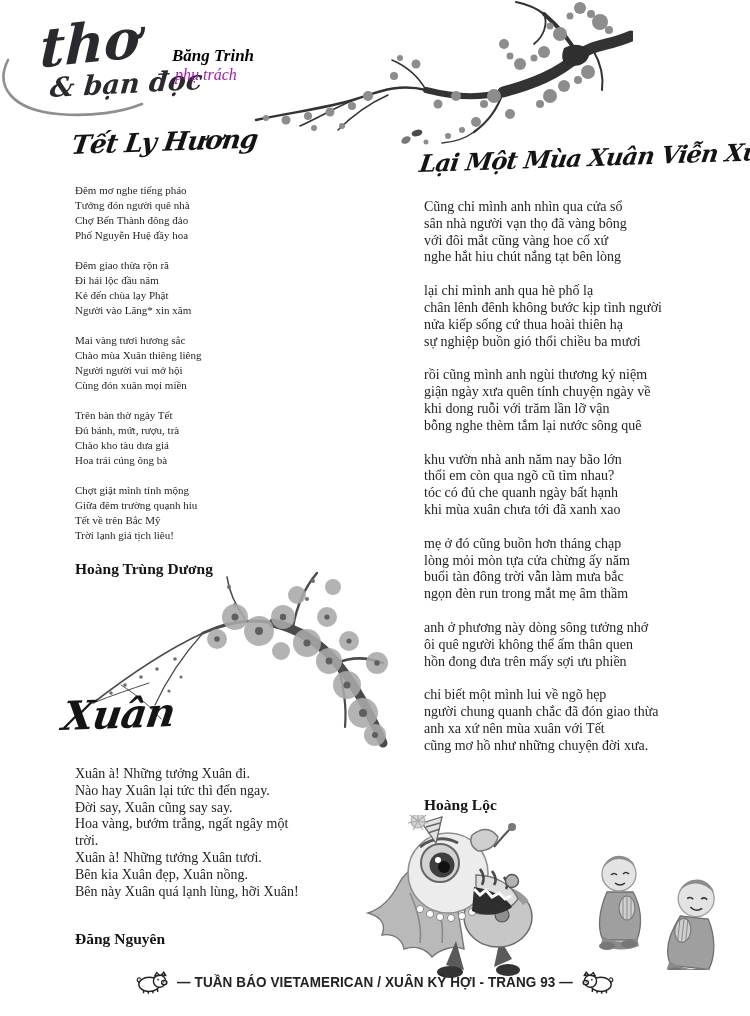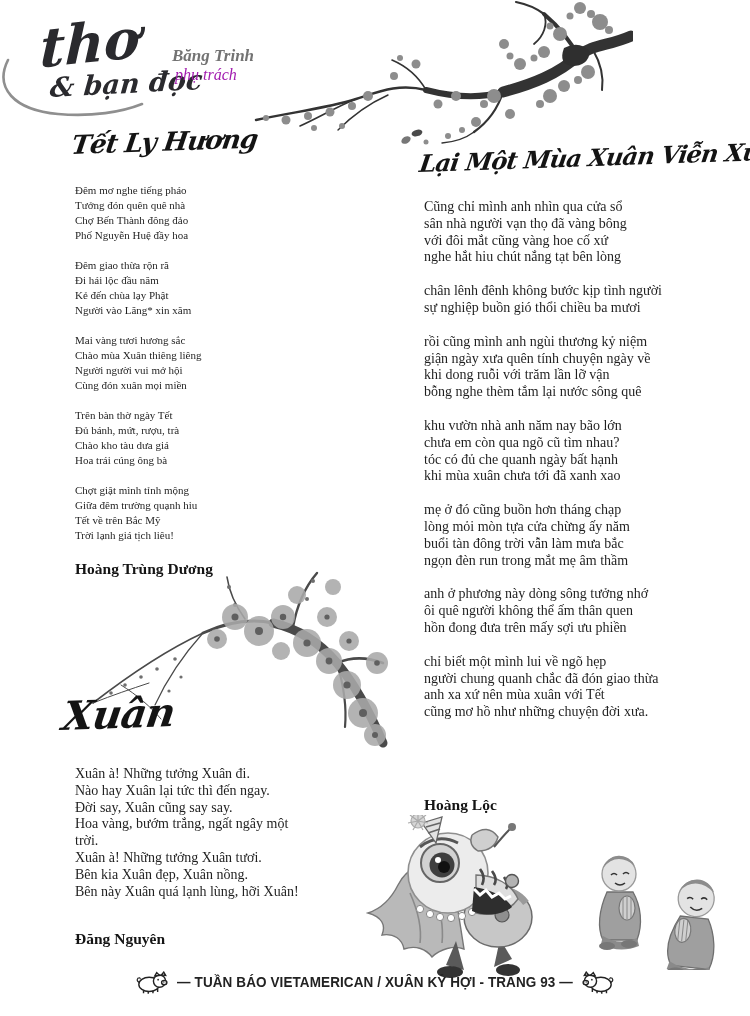--- a/index.html
+++ b/index.html
@@ -4,21 +4,21 @@
 <style>
   html,body{margin:0;padding:0;background:#e9e9e9;}
   .page{position:relative;width:750px;height:1016px;background:#ffffff;overflow:hidden;
         font-family:"Liberation Serif",serif;color:#1f1f1f;}
   .abs{position:absolute;}
   
   .logo-main{font-family:"DejaVu Serif",serif;font-style:italic;font-weight:bold;
              font-size:54px;color:#2a2a2e;transform:rotate(-6deg) skewX(-8deg);line-height:1;}
   .logo-sub{font-family:"DejaVu Serif",serif;font-style:italic;font-weight:bold;
             font-size:27px;color:#2a2a2e;transform:rotate(-3deg) skewX(-8deg);line-height:1;}
-  .editor-name{font-weight:bold;font-style:italic;font-size:17px;color:#737373;}
+  .editor-name{font-weight:bold;font-style:italic;font-size:17px;color:#000000;}
   .editor-role{font-style:italic;font-size:16px;color:#a21caf;}
   
   .callig{font-family:"DejaVu Serif",serif;font-style:italic;font-weight:bold;color:#141414;
           transform:skewX(-10deg) rotate(-2deg);transform-origin:left bottom;
           letter-spacing:-1px;white-space:nowrap;line-height:1;}
   
   .poem-body .line{white-space:pre;}
   .pb-left{font-size:11px;line-height:15px;}
   .pb-left .stanza{margin-bottom:15px;}
   .pb-right{font-size:14px;line-height:16.8px;}
@@ -102,21 +102,21 @@
 
   <svg class="abs" style="left:398px;top:126px" width="30" height="22" viewBox="0 0 30 22">
     <ellipse cx="8" cy="14" rx="5" ry="3.4" fill="#777" transform="rotate(-30 8 14)"></ellipse>
     <ellipse cx="19" cy="7" rx="5.5" ry="3.2" fill="#4a4a4a" transform="rotate(-15 19 7)"></ellipse>
   </svg>
 
   <div class="abs callig" style="left:70px;top:132px;font-size:26px">Tết Ly Hương</div>
   <div class="abs poem-body pb-left" style="left:75px;top:183px">
       <div class="stanza">
         <div class="line">Đêm mơ nghe tiếng pháo</div>
-        <div class="line">Tưởng đón quên quê nhà</div>
+        <div class="line">Tưởng đón người quê nhà</div>
         <div class="line">Chợ Bến Thành đông đảo</div>
         <div class="line">Phố Nguyễn Huệ đầy hoa</div>
       </div>
       <div class="stanza">
         <div class="line">Đêm giao thừa rộn rã</div>
         <div class="line">Đi hái lộc đầu năm</div>
         <div class="line">Kẻ đến chùa lạy Phật</div>
         <div class="line">Người vào Lăng* xin xăm</div>
       </div>
       <div class="stanza">
@@ -217,32 +217,34 @@
 
   <div class="abs callig" style="left:418px;top:152px;font-size:24px">Lại Một Mùa Xuân Viễn Xứ</div>
   <div class="abs poem-body pb-right" style="left:424px;top:199px">
       <div class="stanza">
         <div class="line">Cũng chỉ mình anh nhìn qua cửa sổ</div>
         <div class="line">sân nhà người vạn thọ đã vàng bông</div>
         <div class="line">với đôi mắt cũng vàng hoe cố xứ</div>
         <div class="line">nghe hắt hiu chút nắng tạt bên lòng</div>
       </div>
       <div class="stanza">
+        <div class="line">lại chỉ mình anh qua hè phố lạ</div>
         <div class="line">chân lênh đênh không bước kịp tình người</div>
+        <div class="line">nửa kiếp sống cứ thua hoài thiên hạ</div>
         <div class="line">sự nghiệp buồn gió thổi chiều ba mươi</div>
       </div>
       <div class="stanza">
         <div class="line">rồi cũng mình anh ngùi thương kỷ niệm</div>
         <div class="line">giận ngày xưa quên tính chuyện ngày về</div>
         <div class="line">khi dong ruỗi với trăm lần lỡ vận</div>
         <div class="line">bỗng nghe thèm tắm lại nước sông quê</div>
       </div>
       <div class="stanza">
         <div class="line">khu vườn nhà anh năm nay bão lớn</div>
-        <div class="line">chưa em còn qua ngõ cũ tìm nhau?</div>
+        <div class="line">thổi em còn qua ngõ cũ tìm nhau?</div>
         <div class="line">tóc có đủ che quanh ngày bất hạnh</div>
         <div class="line">khi mùa xuân chưa tới đã xanh xao</div>
       </div>
       <div class="stanza">
         <div class="line">mẹ ở đó cũng buồn hơn tháng chạp</div>
         <div class="line">lòng mỏi mòn tựa cửa chừng ấy năm</div>
         <div class="line">buổi tàn đông trời vẫn làm mưa bắc</div>
         <div class="line">ngọn đèn run trong mắt mẹ âm thầm</div>
       </div>
       <div class="stanza">

